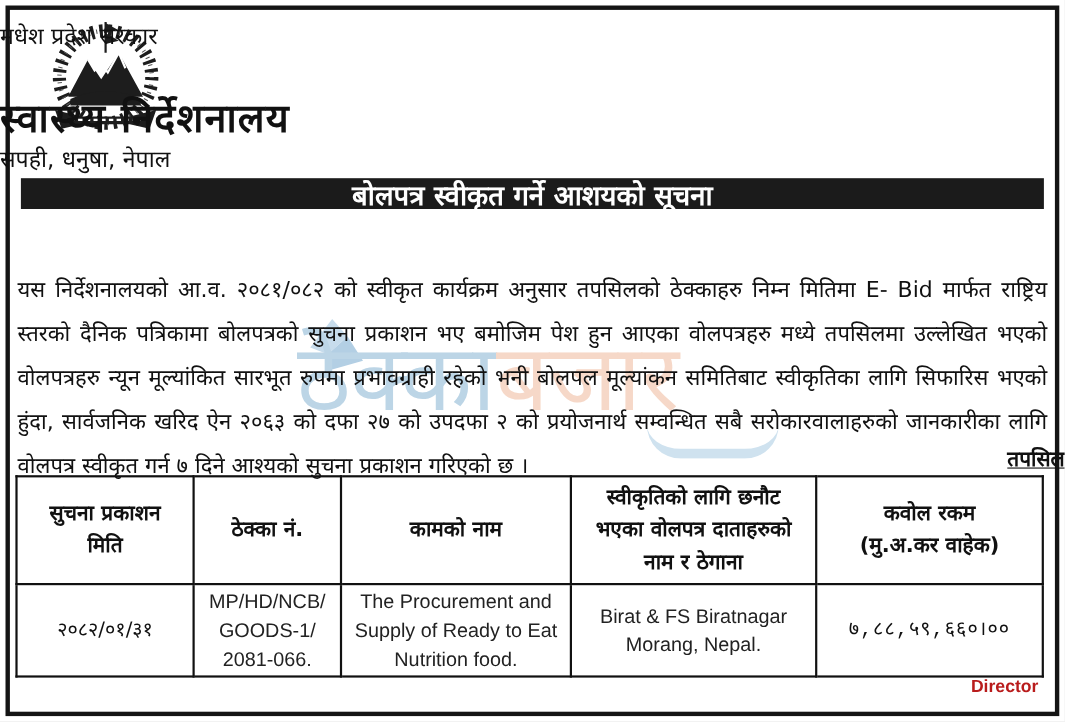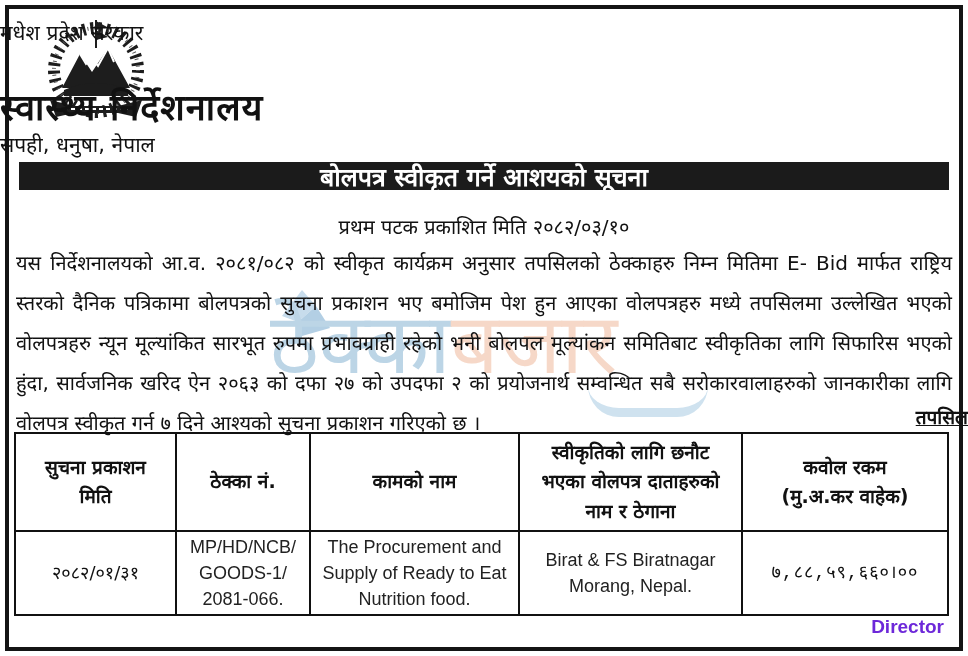--- a/index.html
+++ b/index.html
@@ -51,22 +51,22 @@
   table.schedule td{
     border:2px solid #111;text-align:center;vertical-align:middle;
     white-space:pre-line;padding:2px 4px;
   }
   tr.head td{font-weight:bold;font-size:19px;height:92px;line-height:1.55;}
   tr.data td{height:78px;font-size:18px;line-height:1.45;}
   .latin{font-family:"Liberation Sans",sans-serif;color:#222;}
   .amount{font-size:19px;letter-spacing:1px;font-family:Liberation Mono, monospace;}
 
   .director{
-    position:absolute;right:24px;top:616px;font-size:19px;font-weight:bold;
-    font-family:"Liberation Sans",sans-serif;color:#6d28d9;z-index:2;
+    position:absolute;right:24px;top:616px;font-size:16px;font-weight:bold;
+    font-family:"Liberation Sans",sans-serif;color:#b91c1c;z-index:2;
   }
 </style>
 </head>
 <body>
 
 <div class="page">
   <div class="frame"></div>
 
   <svg class="wm-bird" width="60" height="52" viewBox="0 0 60 52">
     <polygon points="6,28 26,2 40,18 22,34" fill="#c7dcec"></polygon>
@@ -91,21 +91,20 @@
   </svg>
 
   <div class="hline h-gov">मधेश प्रदेश सरकार</div>
   <div class="hline h-addr">सपही, धनुषा, नेपाल</div>
   <div class="hline h-dir">स्वास्थ्य निर्देशनालय</div>
 
   <div class="banner">
     <span>बोलपत्र स्वीकृत गर्ने आशयको सूचना</span>
   </div>
 
-  <div class="pubdate">प्रथम पटक प्रकाशित मिति २०८२/०३/१०</div>
 
   <div class="body-text">यस निर्देशनालयको आ.व. २०८१/०८२ को स्वीकृत कार्यक्रम अनुसार तपसिलको ठेक्काहरु निम्न मितिमा E- Bid मार्फत राष्ट्रिय स्तरको दैनिक पत्रिकामा बोलपत्रको सुचना प्रकाशन भए बमोजिम पेश हुन आएका वोलपत्रहरु मध्ये तपसिलमा उल्लेखित भएको वोलपत्रहरु न्यून मूल्यांकित सारभूत रुपमा प्रभावग्राही रहेको भनी बोलपल मूल्यांकन समितिबाट स्वीकृतिका लागि सिफारिस भएको हुंदा, सार्वजनिक खरिद ऐन २०६३ को दफा २७ को उपदफा २ को प्रयोजनार्थ सम्वन्धित सबै सरोकारवालाहरुको जानकारीका लागि वोलपत्र स्वीकृत गर्न ७ दिने आश्यको सुचना प्रकाशन गरिएको छ ।</div>
 
   <div class="tapasil">
     <span>तपसिल</span>
   </div>
 
   <table class="schedule">
     <colgroup>
       <col style="width:161px">

